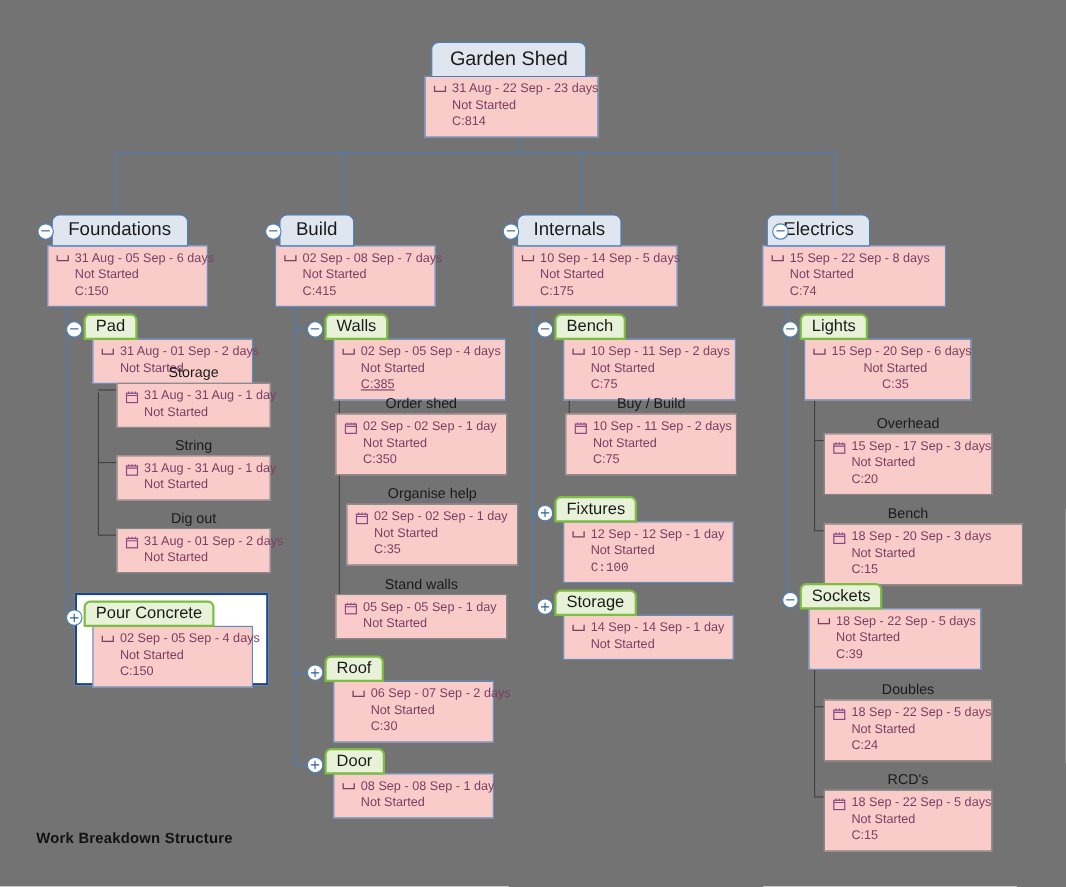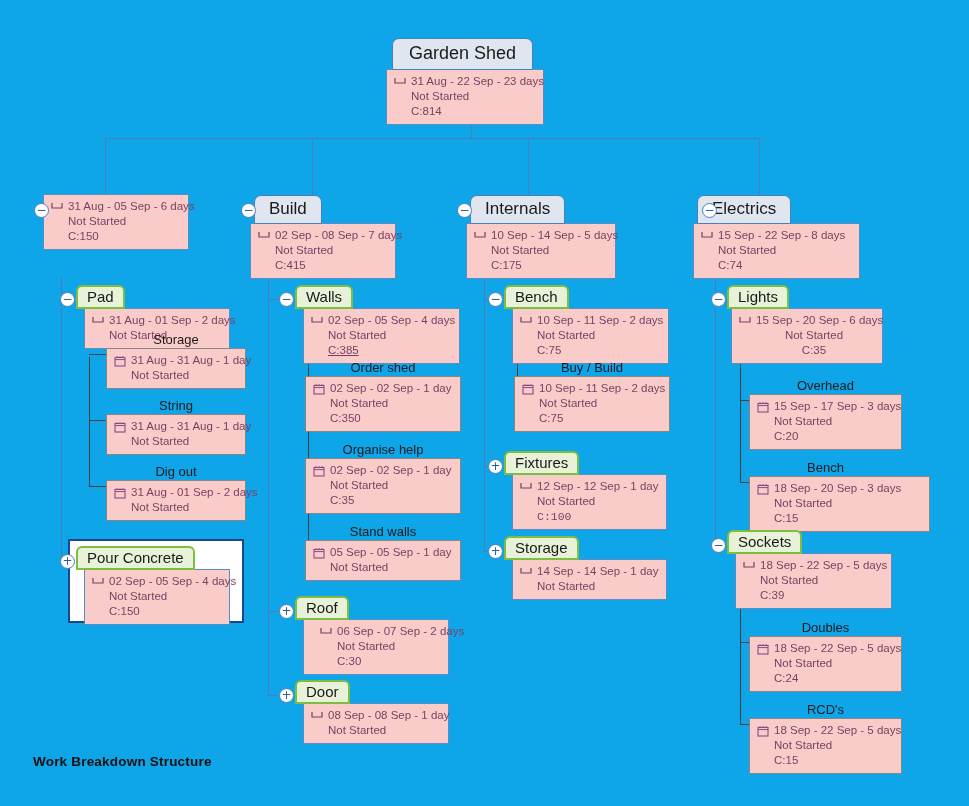--- a/index.html
+++ b/index.html
@@ -5,21 +5,21 @@
   * { box-sizing: border-box; }
   html, body {
     margin: 0; padding: 0;
     background: #ffffff;
     font-family: "Liberation Sans", sans-serif;
   }
   #canvas {
     position: relative;
     width: 969px;
     height: 806px;
-    background: #0ea5e9;
+    background: #737373;
     overflow: hidden;
   }
 
   
   .conn {
     position: absolute;
     background: #4a7ebb;
   }
   .conn.v { width: 1px; }
   .conn.h { height: 1px; }
@@ -179,21 +179,21 @@
             <span class="ic">
               <svg width="12" height="11" viewBox="0 0 12 11">
                 <path d="M1 2 L1 7 L11 7 L11 2" fill="none" stroke="#7b3f63" stroke-width="1.2"></path>
               </svg>
             </span>
             <span class="bodytxt">31 Aug - 22 Sep - 23 days</span>
           </div>
           <div class="bodytxt" style="padding-left: 17px;">Not Started</div>
           <div class="bodytxt" style="padding-left: 17px;">C:814</div>
         </div></div>
-      <div class="node" style="left: 47px; top: 195px;"><div class="body body-blue" style="width: 146px; margin-left: -4px; margin-top: -1px;">
+      <div class="node" style="left: 47px; top: 195px;"><div class="hdr hdr-l1">Foundations</div><div class="body body-blue" style="width: 146px; margin-left: -4px; margin-top: -1px;">
           <div class="row1">
             <span class="ic">
               <svg width="12" height="11" viewBox="0 0 12 11">
                 <path d="M1 2 L1 7 L11 7 L11 2" fill="none" stroke="#7b3f63" stroke-width="1.2"></path>
               </svg>
             </span>
             <span class="bodytxt">31 Aug - 05 Sep - 6 days</span>
           </div>
           <div class="bodytxt" style="padding-left: 17px;">Not Started</div>
           <div class="bodytxt" style="padding-left: 17px;">C:150</div>
@@ -297,21 +297,21 @@
                 <rect x="1" y="2.5" width="10" height="8.5" fill="none" stroke="#8b4a86" stroke-width="1.1"></rect>
                 <path d="M1 4.6 L11 4.6" stroke="#8b4a86" stroke-width="1"></path>
                 <path d="M3 1 L3 3 M6 1 L6 3 M9 1 L9 3" stroke="#8b4a86" stroke-width="1"></path>
               </svg>
             </span>
             <span class="bodytxt">02 Sep - 02 Sep - 1 day</span>
           </div>
           <div class="bodytxt" style="padding-left: 17px;">Not Started</div>
           <div class="bodytxt" style="padding-left: 17px;">C:350</div>
         </div></div>
-      <div class="node" style="left: 305px; top: 440px;"><div class="hdr hdr-leaf" style="width: 156px; text-align: center;">Organise help</div><div class="body body-gray" style="width: 156px; margin-top: 0px;">
+      <div class="node" style="left: 315px; top: 440px;"><div class="hdr hdr-leaf" style="width: 156px; text-align: center;">Organise help</div><div class="body body-gray" style="width: 156px; margin-top: 0px;">
           <div class="row1">
             <span class="ic">
               <svg width="12" height="12" viewBox="0 0 12 12">
                 <rect x="1" y="2.5" width="10" height="8.5" fill="none" stroke="#8b4a86" stroke-width="1.1"></rect>
                 <path d="M1 4.6 L11 4.6" stroke="#8b4a86" stroke-width="1"></path>
                 <path d="M3 1 L3 3 M6 1 L6 3 M9 1 L9 3" stroke="#8b4a86" stroke-width="1"></path>
               </svg>
             </span>
             <span class="bodytxt">02 Sep - 02 Sep - 1 day</span>
           </div>

